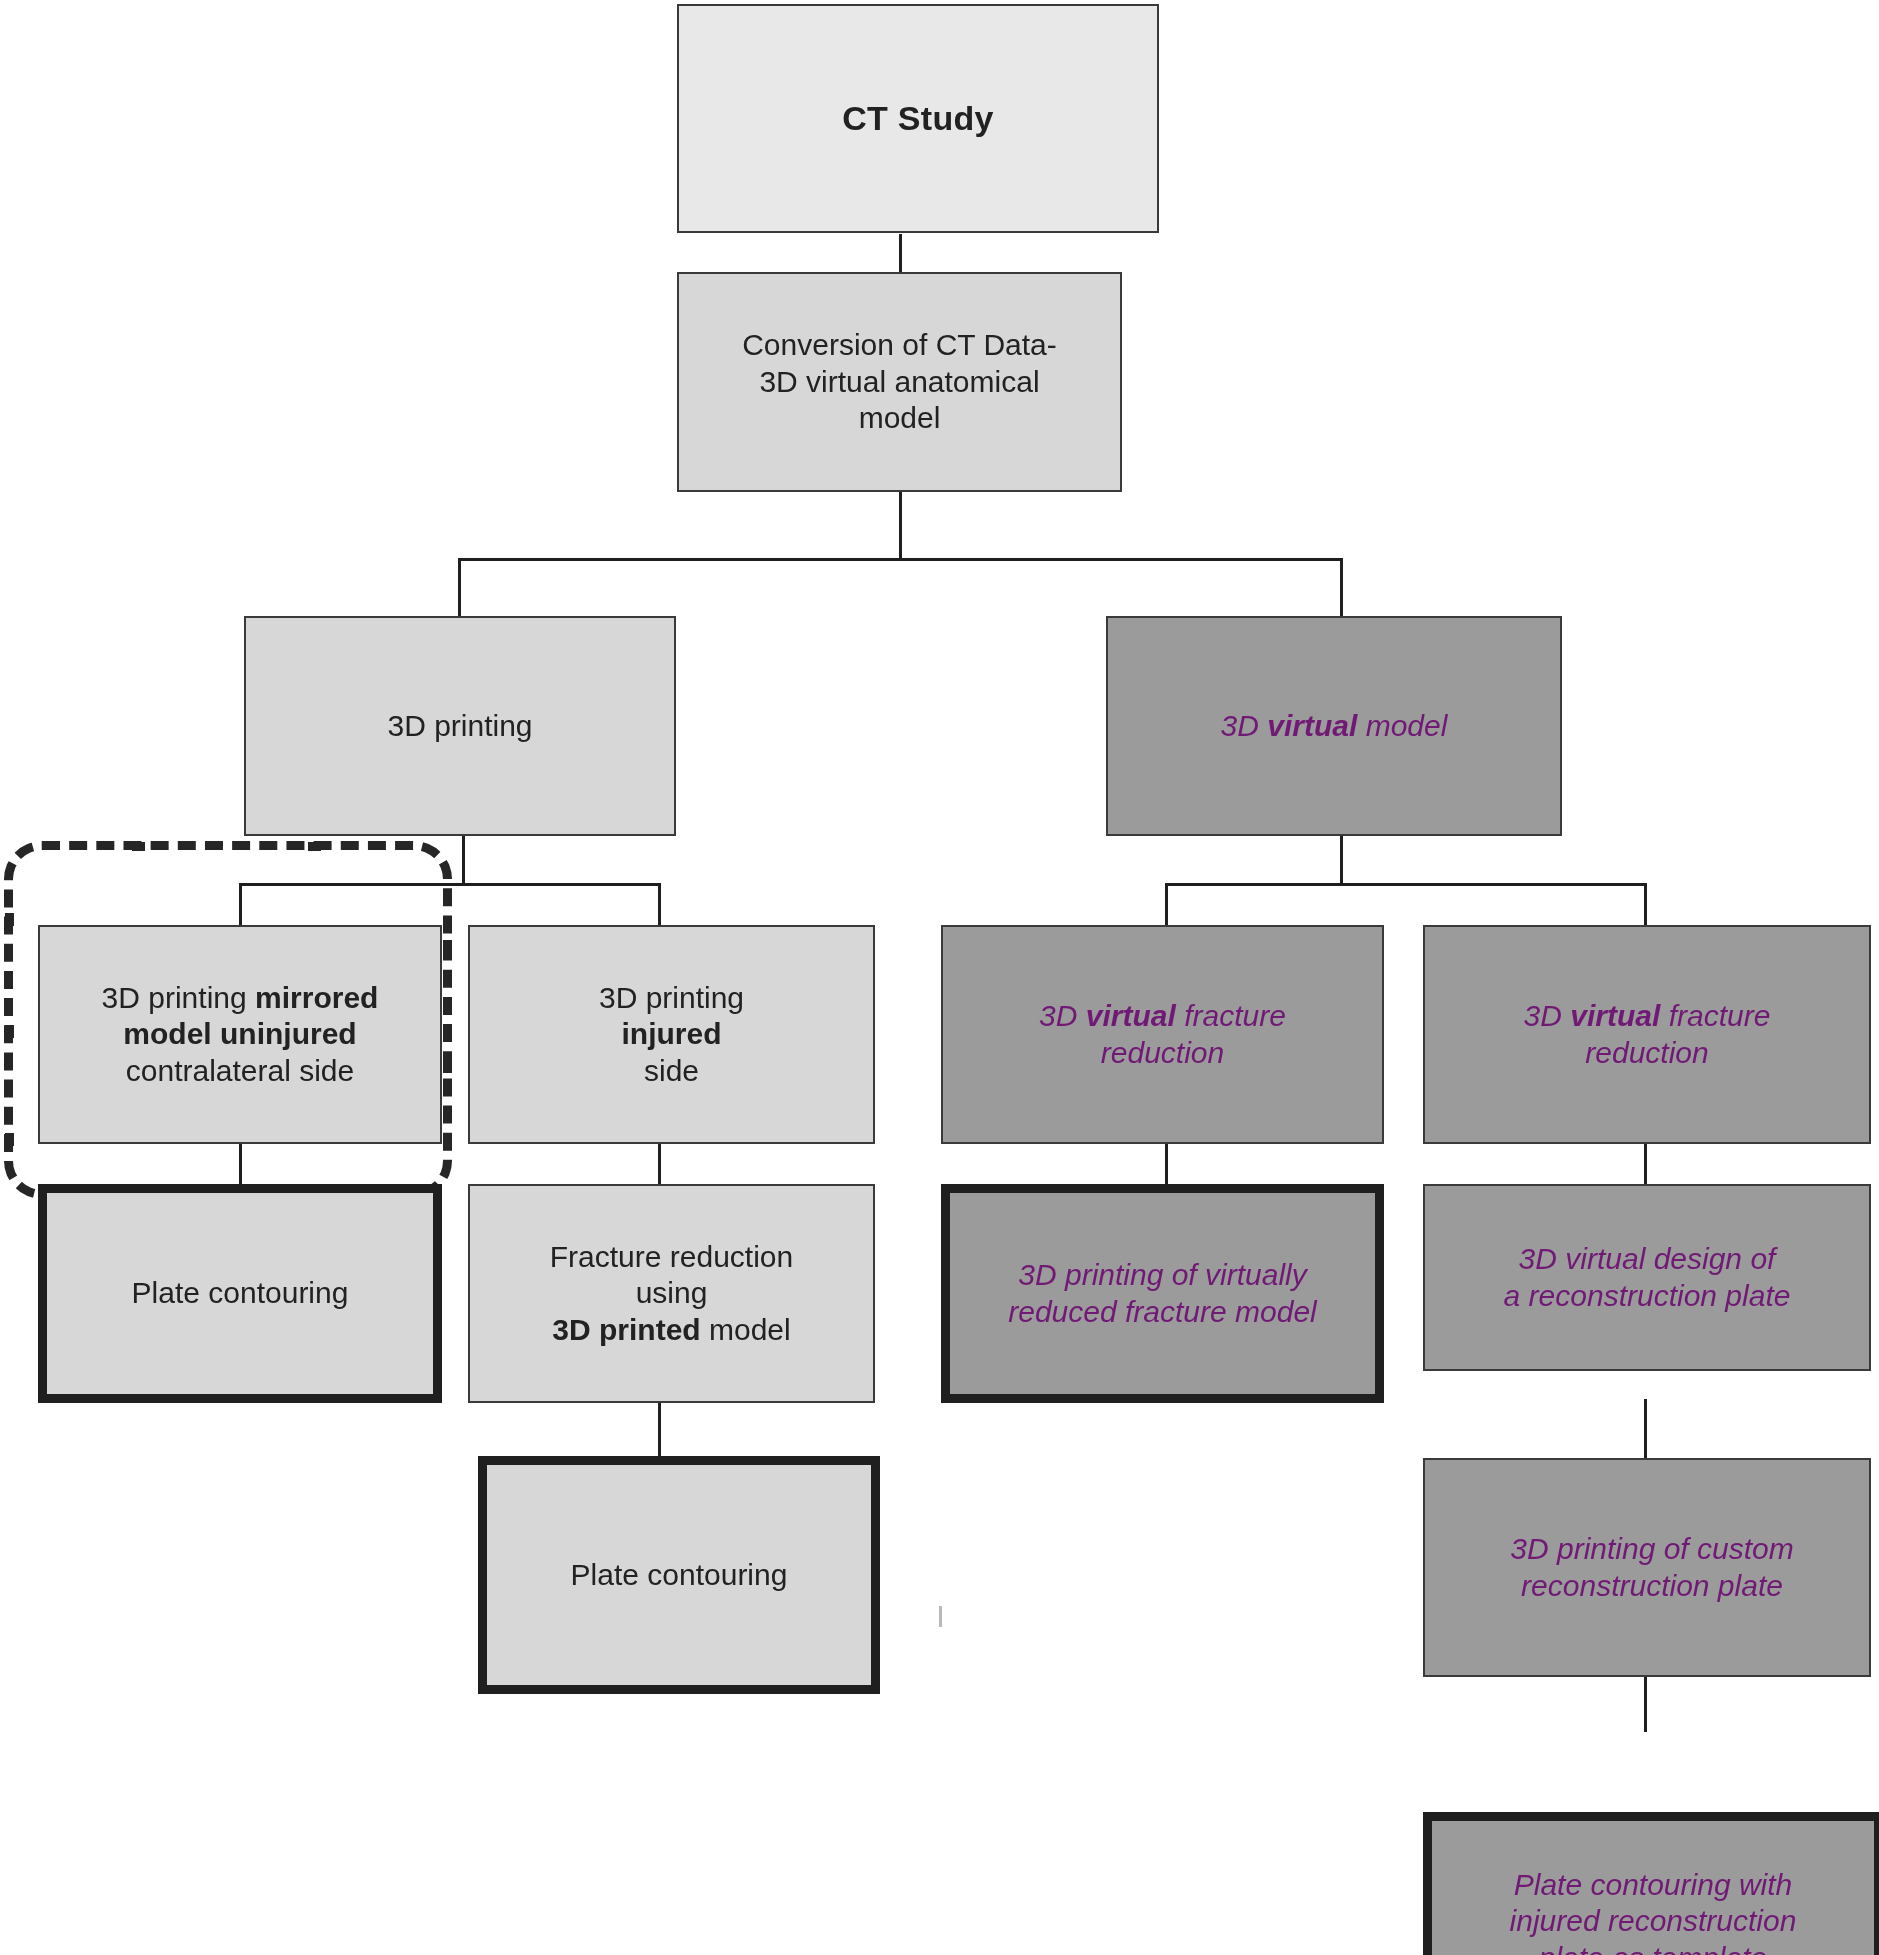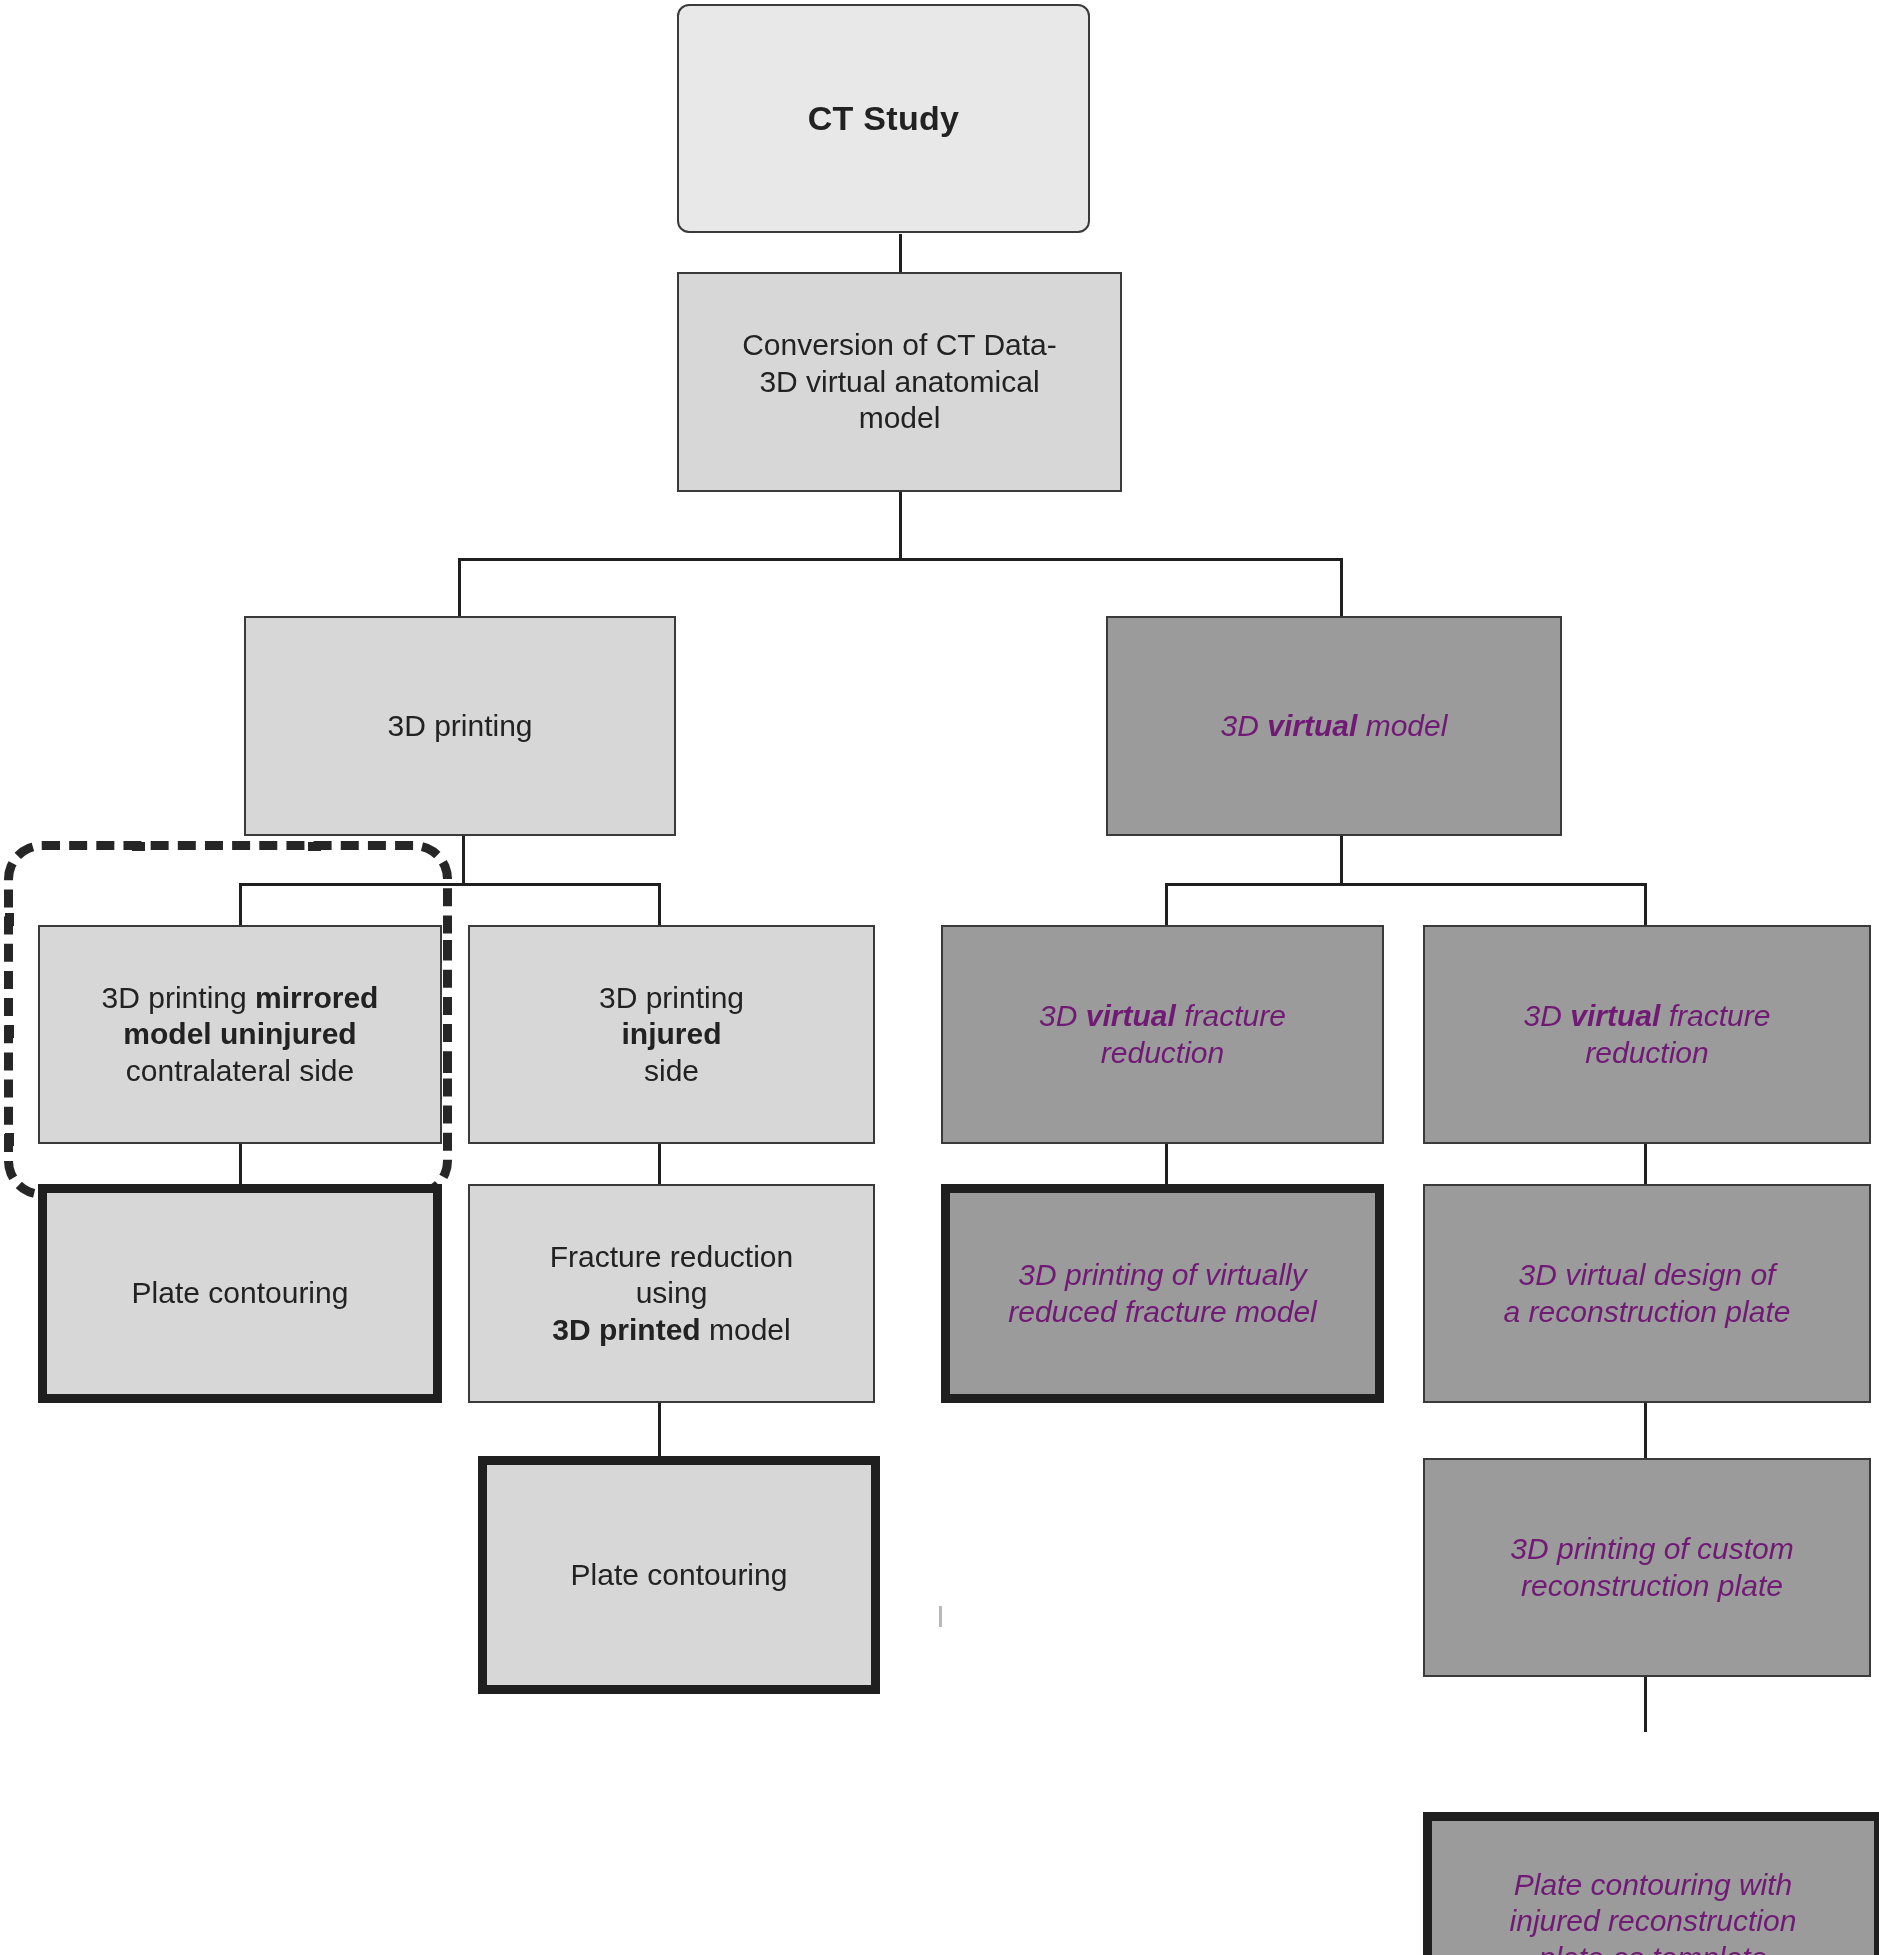--- a/index.html
+++ b/index.html
@@ -116,21 +116,21 @@
   <div class="tick" style="left:132px; top:842px; width:13px; height:9.3px;"></div>
   <div class="tick" style="left:308px; top:842px; width:13px; height:9.3px;"></div>
   <div class="tick" style="left:4.9px; top:913px; width:9.3px; height:13px;"></div>
   <div class="tick" style="left:4.9px; top:1025px; width:9.3px; height:13px;"></div>
   <div class="tick" style="left:4.9px; top:1133px; width:9.3px; height:13px;"></div>
   <div class="tick" style="left:443px; top:940px; width:9.3px; height:13px;"></div>
   <div class="tick" style="left:443px; top:1060px; width:9.3px; height:13px;"></div>
   <div class="tick" style="left:240px; top:1190px; width:13px; height:9.3px;"></div>
   <div class="tick" style="left:382px; top:1190px; width:13px; height:9.3px;"></div>
 
-  <div class="node fill-lightest bd-thin t-title" style="left:677px; top:4.4px; width:413px; height:229px;border-radius:12px;">
+  <div class="node fill-lightest bd-thin t-title" style="left:677px; top:4.4px; width:482px; height:229px;">
     <span class="txt">CT Study</span>
   </div>
 
   <div class="node fill-light bd-thin t-body" style="left:677px; top:272px; width:445px; height:220px;">
     <span class="txt">
       <span>Conversion of CT Data-</span><br>
       <span>3D virtual anatomical</span><br>
       <span>model</span>
     </span>
   </div>
@@ -189,21 +189,21 @@
     </span>
   </div>
 
   <div class="node fill-dark bd-thick t-body" style="left:941px; top:1184px; width:443px; height:219px;">
     <span class="txt">
       <span>3D printing of virtually</span><br>
       <span>reduced fracture model</span>
     </span>
   </div>
 
-  <div class="node fill-dark bd-thin t-body" style="left:1423px; top:1184px; width:448px; height:219px;">
+  <div class="node fill-dark bd-thin t-body" style="left:1423px; top:1184px; width:448px; height:187px;">
     <span class="txt">
       <span>3D virtual design of</span><br>
       <span>a reconstruction plate</span>
     </span>
   </div>
 
   <div class="node fill-dark bd-thin t-body" style="left:1423px; top:1458px; width:448px; height:219px;padding-left:10px;">
     <span class="txt">
       <span>3D printing of custom</span><br>
       <span>reconstruction plate</span>

